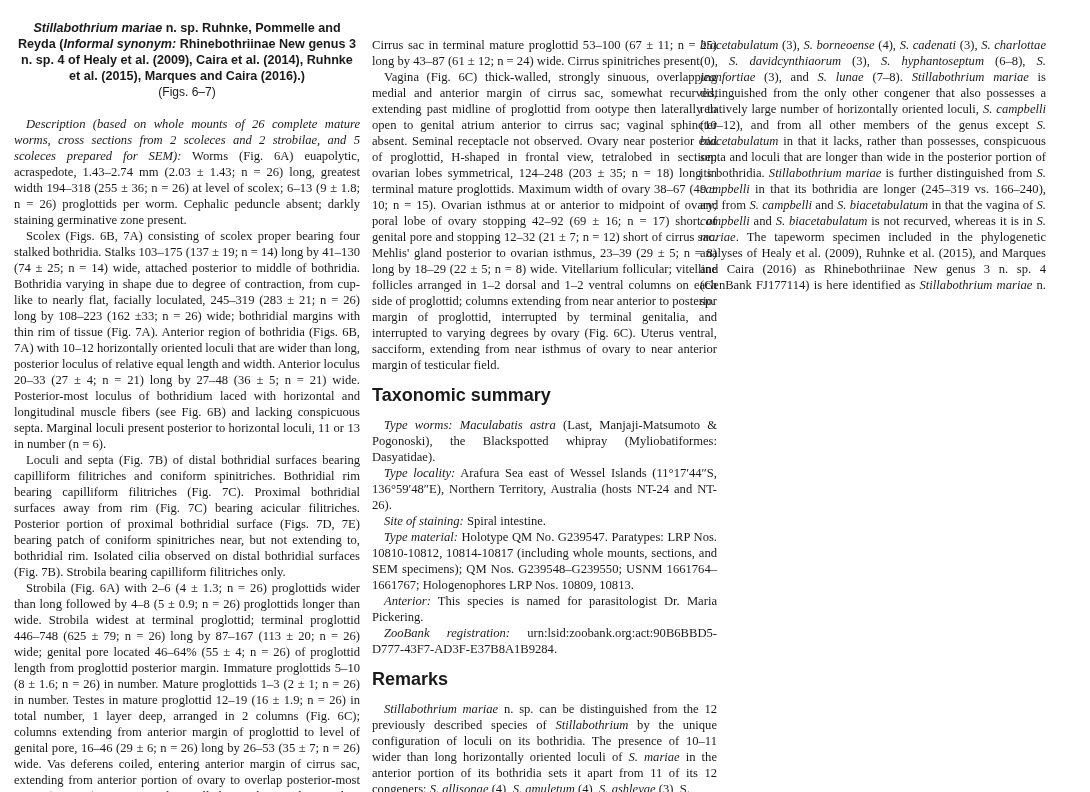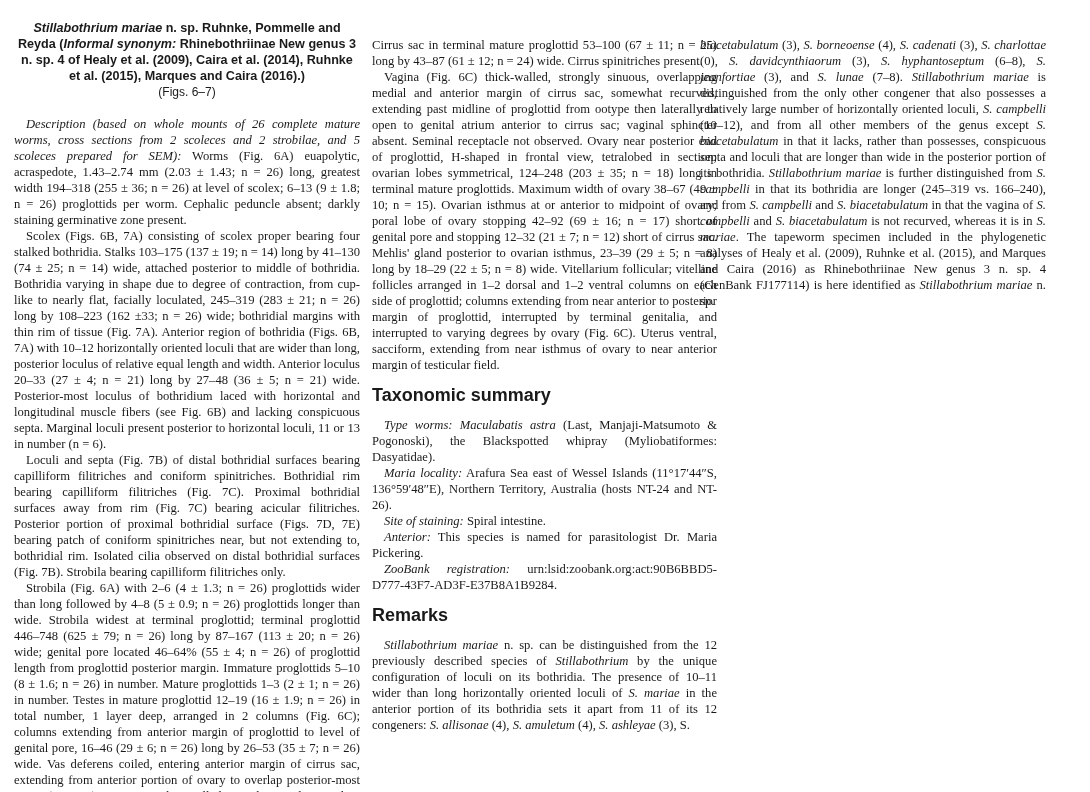--- a/index.html
+++ b/index.html
@@ -53,22 +53,23 @@
   <p>Loculi and septa (Fig. 7B) of distal bothridial surfaces bearing capilliform filitriches and coniform spinitriches. Bothridial rim bearing capilliform filitriches (Fig. 7C). Proximal bothridial surfaces away from rim (Fig. 7C) bearing acicular filitriches. Posterior portion of proximal bothridial surface (Figs. 7D, 7E) bearing patch of coniform spinitriches near, but not extending to, bothridial rim. Isolated cilia observed on distal bothridial surfaces (Fig. 7B). Strobila bearing capilliform filitriches only.</p>
   <p>Strobila (Fig. 6A) with 2–6 (4 ± 1.3; n = 26) proglottids wider than long followed by 4–8 (5 ± 0.9; n = 26) proglottids longer than wide. Strobila widest at terminal proglottid; terminal proglottid 446–748 (625 ± 79; n = 26) long by 87–167 (113 ± 20; n = 26) wide; genital pore located 46–64% (55 ± 4; n = 26) of proglottid length from proglottid posterior margin. Immature proglottids 5–10 (8 ± 1.6; n = 26) in number. Mature proglottids 1–3 (2 ± 1; n = 26) in number. Testes in mature proglottid 12–19 (16 ± 1.9; n = 26) in total number, 1 layer deep, arranged in 2 columns (Fig. 6C); columns extending from anterior margin of proglottid to level of genital pore, 16–46 (29 ± 6; n = 26) long by 26–53 (35 ± 7; n = 26) wide. Vas deferens coiled, entering anterior margin of cirrus sac, extending from anterior portion of ovary to overlap posterior-most testes (Fig. 6C). Cirrus sac thin walled, round to oval, extending medially past midline of proglottid.</p>
 </div>
 
 <div id="col-mid" class="col">
   <p class="noindent">Cirrus sac in terminal mature proglottid 53–100 (67 ± 11; n = 25) long by 43–87 (61 ± 12; n = 24) wide. Cirrus spinitriches present.</p>
   <p>Vagina (Fig. 6C) thick-walled, strongly sinuous, overlapping medial and anterior margin of cirrus sac, somewhat recurved, extending past midline of proglottid from ootype then laterally to open to genital atrium anterior to cirrus sac; vaginal sphincter absent. Seminal receptacle not observed. Ovary near posterior end of proglottid, H-shaped in frontal view, tetralobed in section; ovarian lobes symmetrical, 124–248 (203 ± 35; n = 18) long in terminal mature proglottids. Maximum width of ovary 38–67 (49 ± 10; n = 15). Ovarian isthmus at or anterior to midpoint of ovary; poral lobe of ovary stopping 42–92 (69 ± 16; n = 17) short of genital pore and stopping 12–32 (21 ± 7; n = 12) short of cirrus sac. Mehlis' gland posterior to ovarian isthmus, 23–39 (29 ± 5; n = 8) long by 18–29 (22 ± 5; n = 8) wide. Vitellarium follicular; vitelline follicles arranged in 1–2 dorsal and 1–2 ventral columns on each side of proglottid; columns extending from near anterior to posterior margin of proglottid, interrupted by terminal genitalia, and interrupted to varying degrees by ovary (Fig. 6C). Uterus ventral, sacciform, extending from near isthmus of ovary to near anterior margin of testicular field.</p>
 
   <h2>Taxonomic summary</h2>
   <p><i>Type worms:</i> <i>Maculabatis astra</i><span> (Last, Manjaji-Matsumoto &amp; Pogonoski), the Blackspotted whipray (Myliobatiformes: Dasyatidae).</span></p>
-  <p><i>Maria locality:</i><span> Arafura Sea east of Wessel Islands (11°17′44″S, 136°59′48″E), Northern Territory, Australia (hosts NT-24 and NT-26).</span></p>
+  <p><i>Type locality:</i><span> Arafura Sea east of Wessel Islands (11°17′44″S, 136°59′48″E), Northern Territory, Australia (hosts NT-24 and NT-26).</span></p>
   <p><i>Site of staining:</i><span> Spiral intestine.</span></p>
+  <p><i>Type material:</i><span> Holotype QM No. G239547. Paratypes: LRP Nos. 10810-10812, 10814-10817 (including whole mounts, sections, and SEM specimens); QM Nos. G239548–G239550; USNM 1661764–1661767; Hologenophores LRP Nos. 10809, 10813.</span></p>
   <p><i>Anterior:</i><span> This species is named for parasitologist Dr. Maria Pickering.</span></p>
   <p><i>ZooBank registration:</i><span> urn:lsid:zoobank.org:act:90B6BBD5-D777-43F7-AD3F-E37B8A1B9284.</span></p>
 
   <h2>Remarks</h2>
   <p id="remarks-p"><i>Stillabothrium mariae</i><span> n. sp. can be distinguished from the 12 previously described species of </span><i>Stillabothrium</i><span> by the unique configuration of loculi on its bothridia. The presence of 10–11 wider than long horizontally oriented loculi of </span><i>S. mariae</i><span> in the anterior portion of its bothridia sets it apart from 11 of its 12 congeners: </span><i>S. allisonae</i><span> (4), </span><i>S. amuletum</i><span> (4), </span><i>S. ashleyae</i><span> (3), S.</span></p>
 </div>
 
 <div id="col-right" class="col">
   <p class="noindent" id="remarks-cont"><i>biacetabulatum</i><span> (3), </span><i>S. borneoense</i><span> (4), </span><i>S. cadenati</i><span> (3), </span><i>S. charlottae</i><span> (0), </span><i>S. davidcynthiaorum</i><span> (3), </span><i>S. hyphantoseptum</i><span> (6–8), </span><i>S. jeanfortiae</i><span> (3), and </span><i>S. lunae</i><span> (7–8). </span><i>Stillabothrium mariae</i><span> is distinguished from the only other congener that also possesses a relatively large number of horizontally oriented loculi, </span><i>S. campbelli</i><span> (10–12), and from all other members of the genus except </span><i>S. biacetabulatum</i><span> in that it lacks, rather than possesses, conspicuous septa and loculi that are longer than wide in the posterior portion of its bothridia. </span><i>Stillabothrium mariae</i><span> is further distinguished from </span><i>S. campbelli</i><span> in that its bothridia are longer (245–319 vs. 166–240), and from </span><i>S. campbelli</i><span> and </span><i>S. biacetabulatum</i><span> in that the vagina of </span><i>S. campbelli</i><span> and </span><i>S. biacetabulatum</i><span> is not recurved, whereas it is in </span><i>S. mariae</i><span>. The tapeworm specimen included in the phylogenetic analyses of Healy et al. (2009), Ruhnke et al. (2015), and Marques and Caira (2016) as Rhinebothriinae New genus 3 n. sp. 4 (GenBank FJ177114) is here identified as </span><i>Stillabothrium mariae</i><span> n. sp.</span></p>
 </div>

